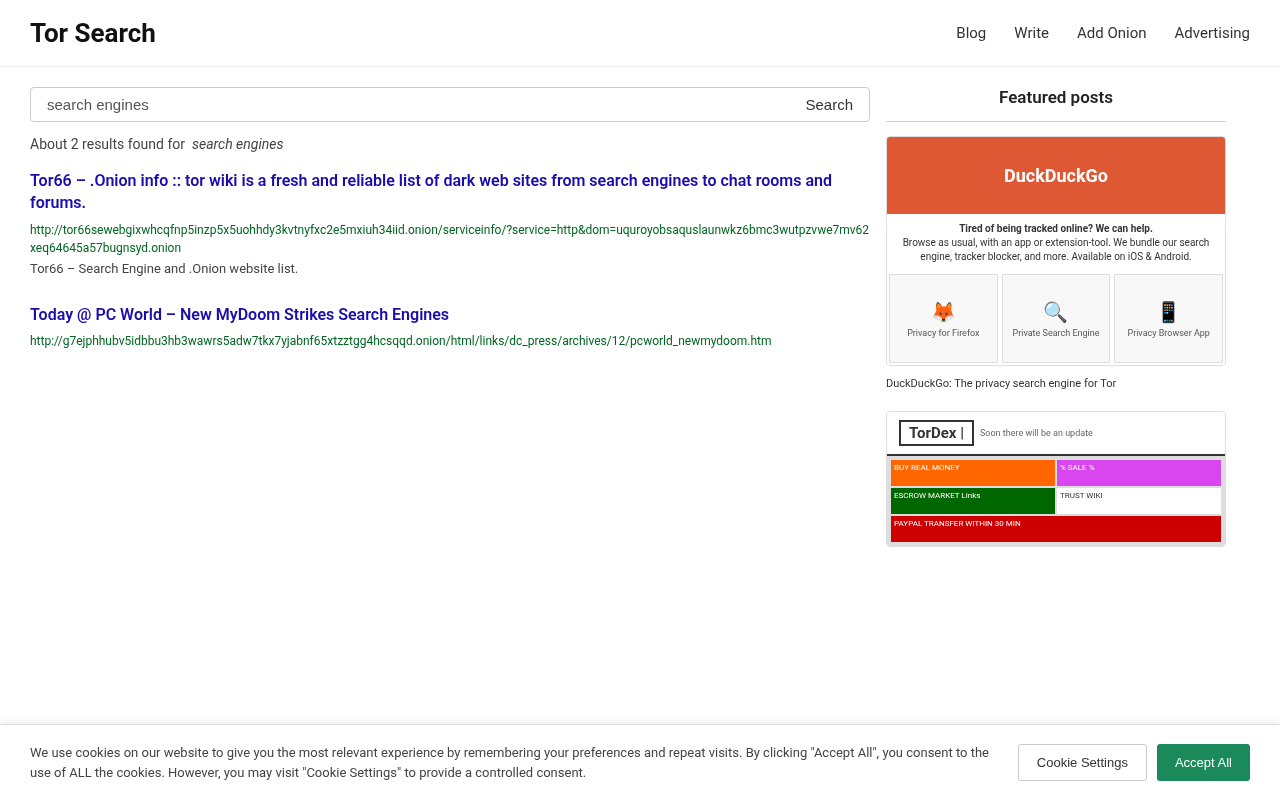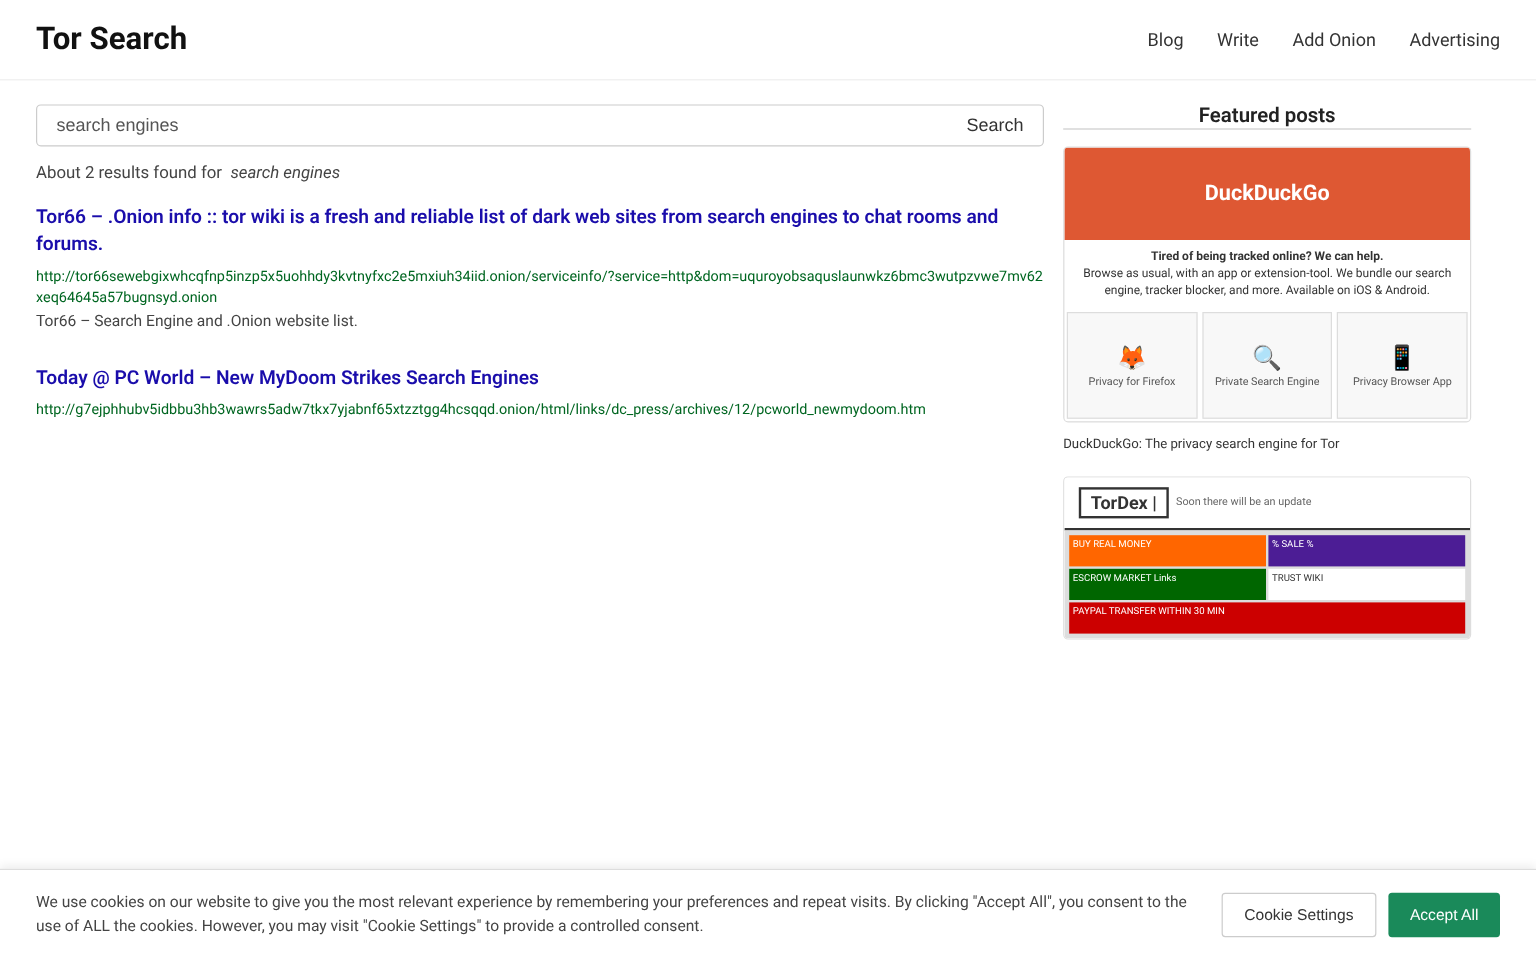--- a/index.html
+++ b/index.html
@@ -106,20 +106,21 @@
     .result-desc {
       font-size: 13px;
       color: #444;
     }
 
     
     .sidebar-featured-title {
       font-size: 17px;
       font-weight: 600;
       text-align: center;
+      margin-bottom: 14px;
       color: #222;
     }
     .sidebar-divider {
       border: none;
       border-top: 1px solid #ccc;
       margin-bottom: 14px;
     }
     .featured-card {
       margin-bottom: 20px;
     }
@@ -238,21 +239,21 @@
       padding: 4px;
       background: #ddd;
     }
     .tordex-ad {
       background: #fff;
       font-size: 8px;
       padding: 3px;
       color: #333;
     }
     .tordex-ad.orange { background: #ff6600; color: white; }
-    .tordex-ad.blue { background: #4c1d95; color: white; }
+    .tordex-ad.blue { background: #d946ef; color: white; }
     .tordex-ad.green { background: #006600; color: white; }
 
     
     .cookie-banner {
       position: fixed;
       bottom: 0;
       left: 0;
       right: 0;
       background: #fff;
       border-top: 1px solid #ddd;

